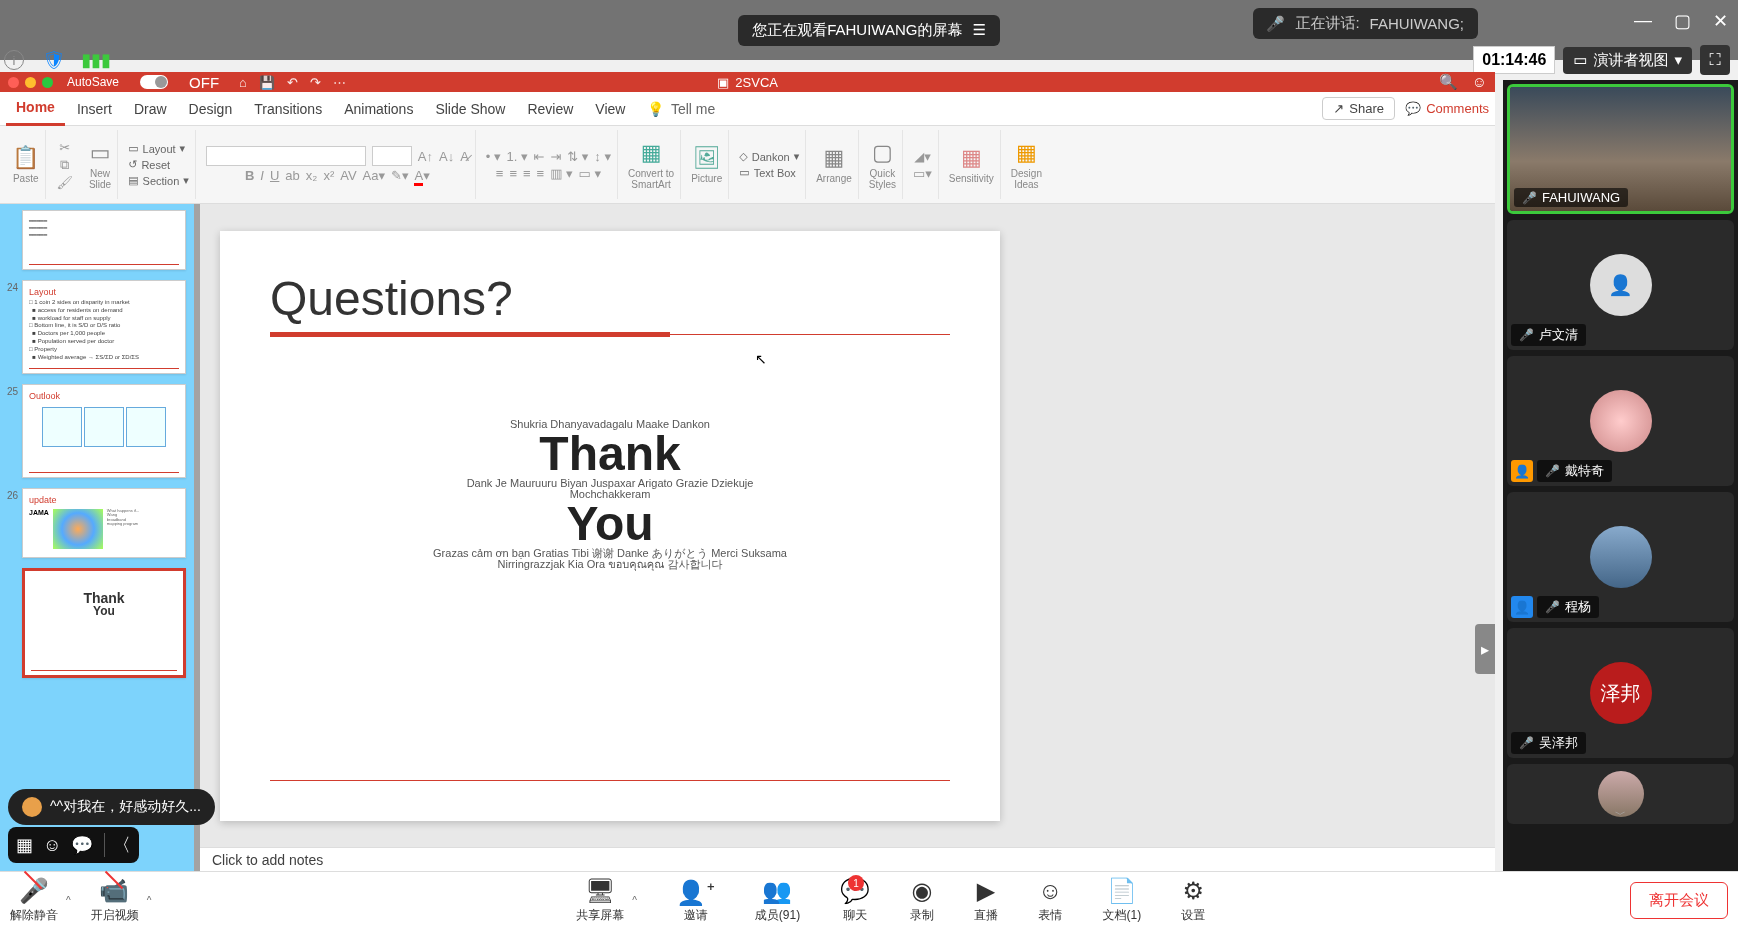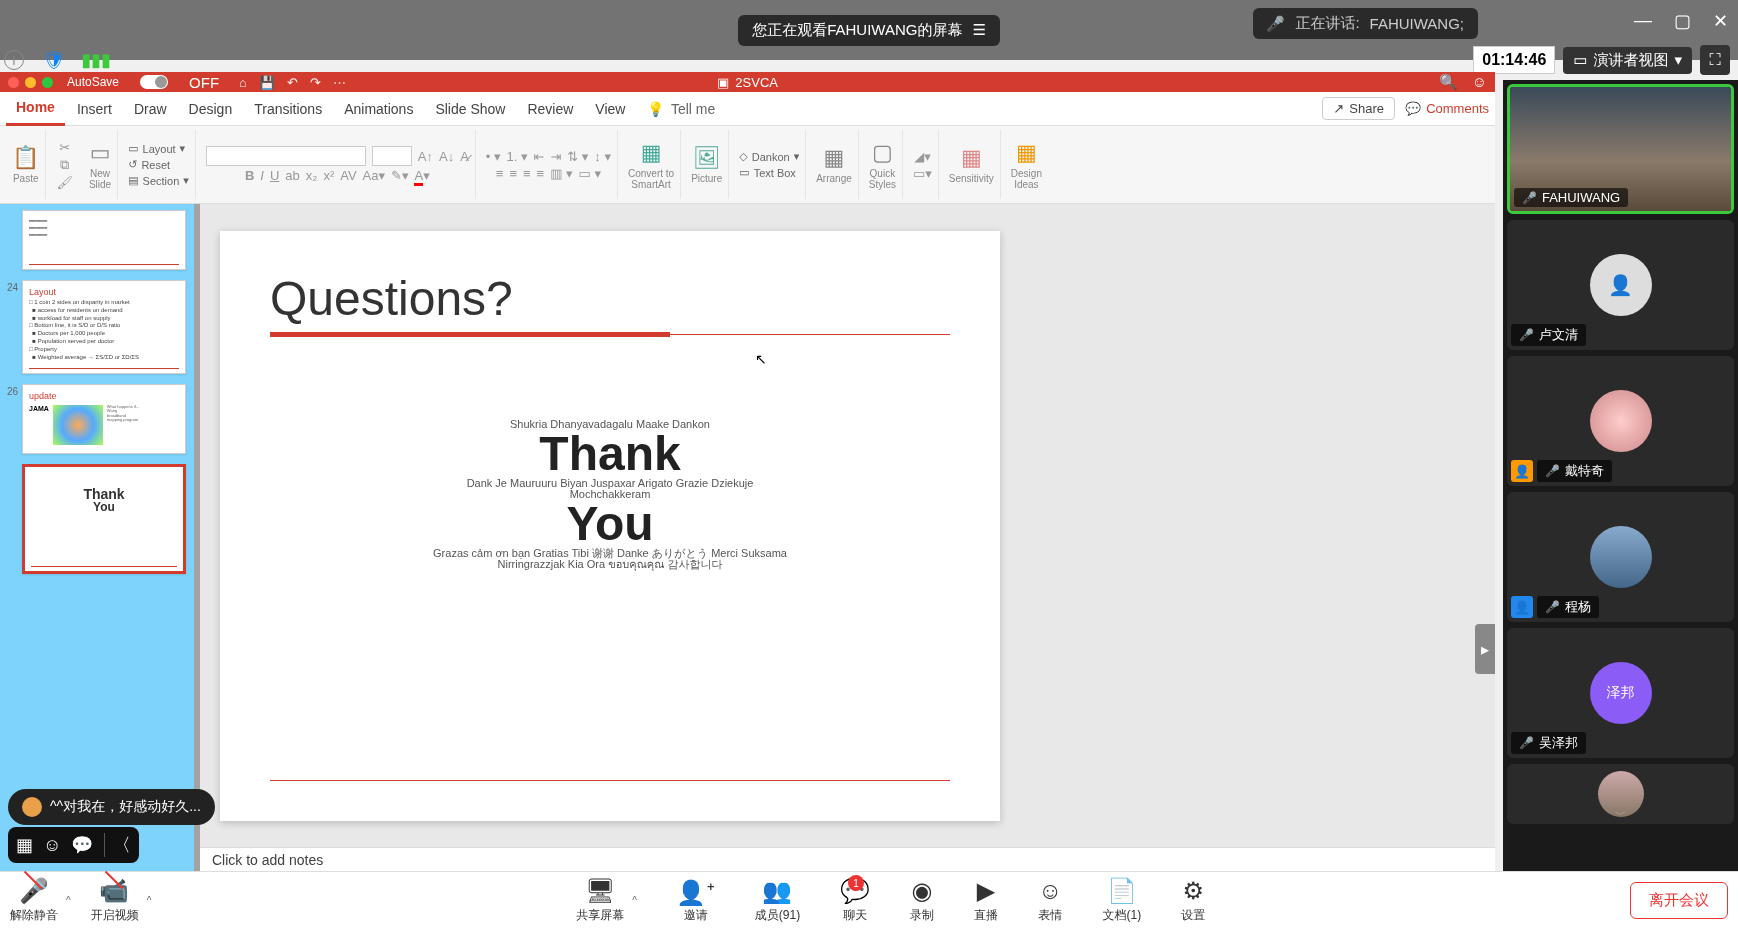--- a/index.html
+++ b/index.html
@@ -317,20 +317,32 @@
         <div class="thumb" style="height:60px">
           <div style="font-size:6px;color:#333">━━━━━<br>━━━━━<br>━━━━━</div>
           <div class="redline"></div>
         </div>
       </div>
       <div class="thumb-wrap">
         <div class="thumb-num">24</div>
         <div class="thumb">
           <div class="thumb-title">Layout</div>
           <div style="font-size:6px;color:#444;line-height:1.3">□ 1 coin 2 sides on disparity in market<br>&nbsp;&nbsp;■ access for residents on demand<br>&nbsp;&nbsp;■ workload for staff on supply<br>□ Bottom line, it is S/D or D/S ratio<br>&nbsp;&nbsp;■ Doctors per 1,000 people<br>&nbsp;&nbsp;■ Population served per doctor<br>□ Property<br>&nbsp;&nbsp;■ Weighted average → ΣS/ΣD or ΣD/ΣS</div>
+          <div class="redline"></div>
+        </div>
+      </div>
+      <div class="thumb-wrap">
+        <div class="thumb-num">25</div>
+        <div class="thumb">
+          <div class="thumb-title">Outlook</div>
+          <div style="margin-top:6px;display:flex;gap:2px;justify-content:center">
+            <div style="width:40px;height:40px;border:1px solid #6ad;background:#eff"></div>
+            <div style="width:40px;height:40px;border:1px solid #6ad;background:#eff"></div>
+            <div style="width:40px;height:40px;border:1px solid #6ad;background:#eff"></div>
+          </div>
           <div class="redline"></div>
         </div>
       </div>
       <div class="thumb-wrap">
         <div class="thumb-num">26</div>
         <div class="thumb" style="height:70px">
           <div class="thumb-title">update</div>
           <div style="display:flex;gap:4px;margin-top:4px">
             <div style="font-size:7px;font-weight:bold">JAMA</div>
             <div style="width:50px;height:40px;background:radial-gradient(circle,#fa5,#5af,#af5)"></div>
@@ -412,21 +424,21 @@
   </div>
   <div class="video-tile">
     <div class="avatar-img" style="background:linear-gradient(#8ac,#468)"></div>
     <div class="badge-sq" style="background:#28e">👤</div>
     <div class="name-tag" style="left:30px">
       <span class="mic">🎤</span>
       <span>程杨</span>
     </div>
   </div>
   <div class="video-tile">
-    <div class="avatar-circle" style="background:#8b5cf6;font-size:14px">泽邦</div>
+    <div class="avatar-circle" style="background:#b91c1c;font-size:20px">泽邦</div>
     <div class="name-tag">
       <span class="mic muted">🎤</span>
       <span>吴泽邦</span>
     </div>
   </div>
   <div class="video-tile" style="height:60px">
     <div class="avatar-img" style="width:46px;height:46px;background:linear-gradient(#caa,#876)"></div>
     <div class="chevron-center" style="top:auto;bottom:2px">﹀</div>
   </div>
 </div>

